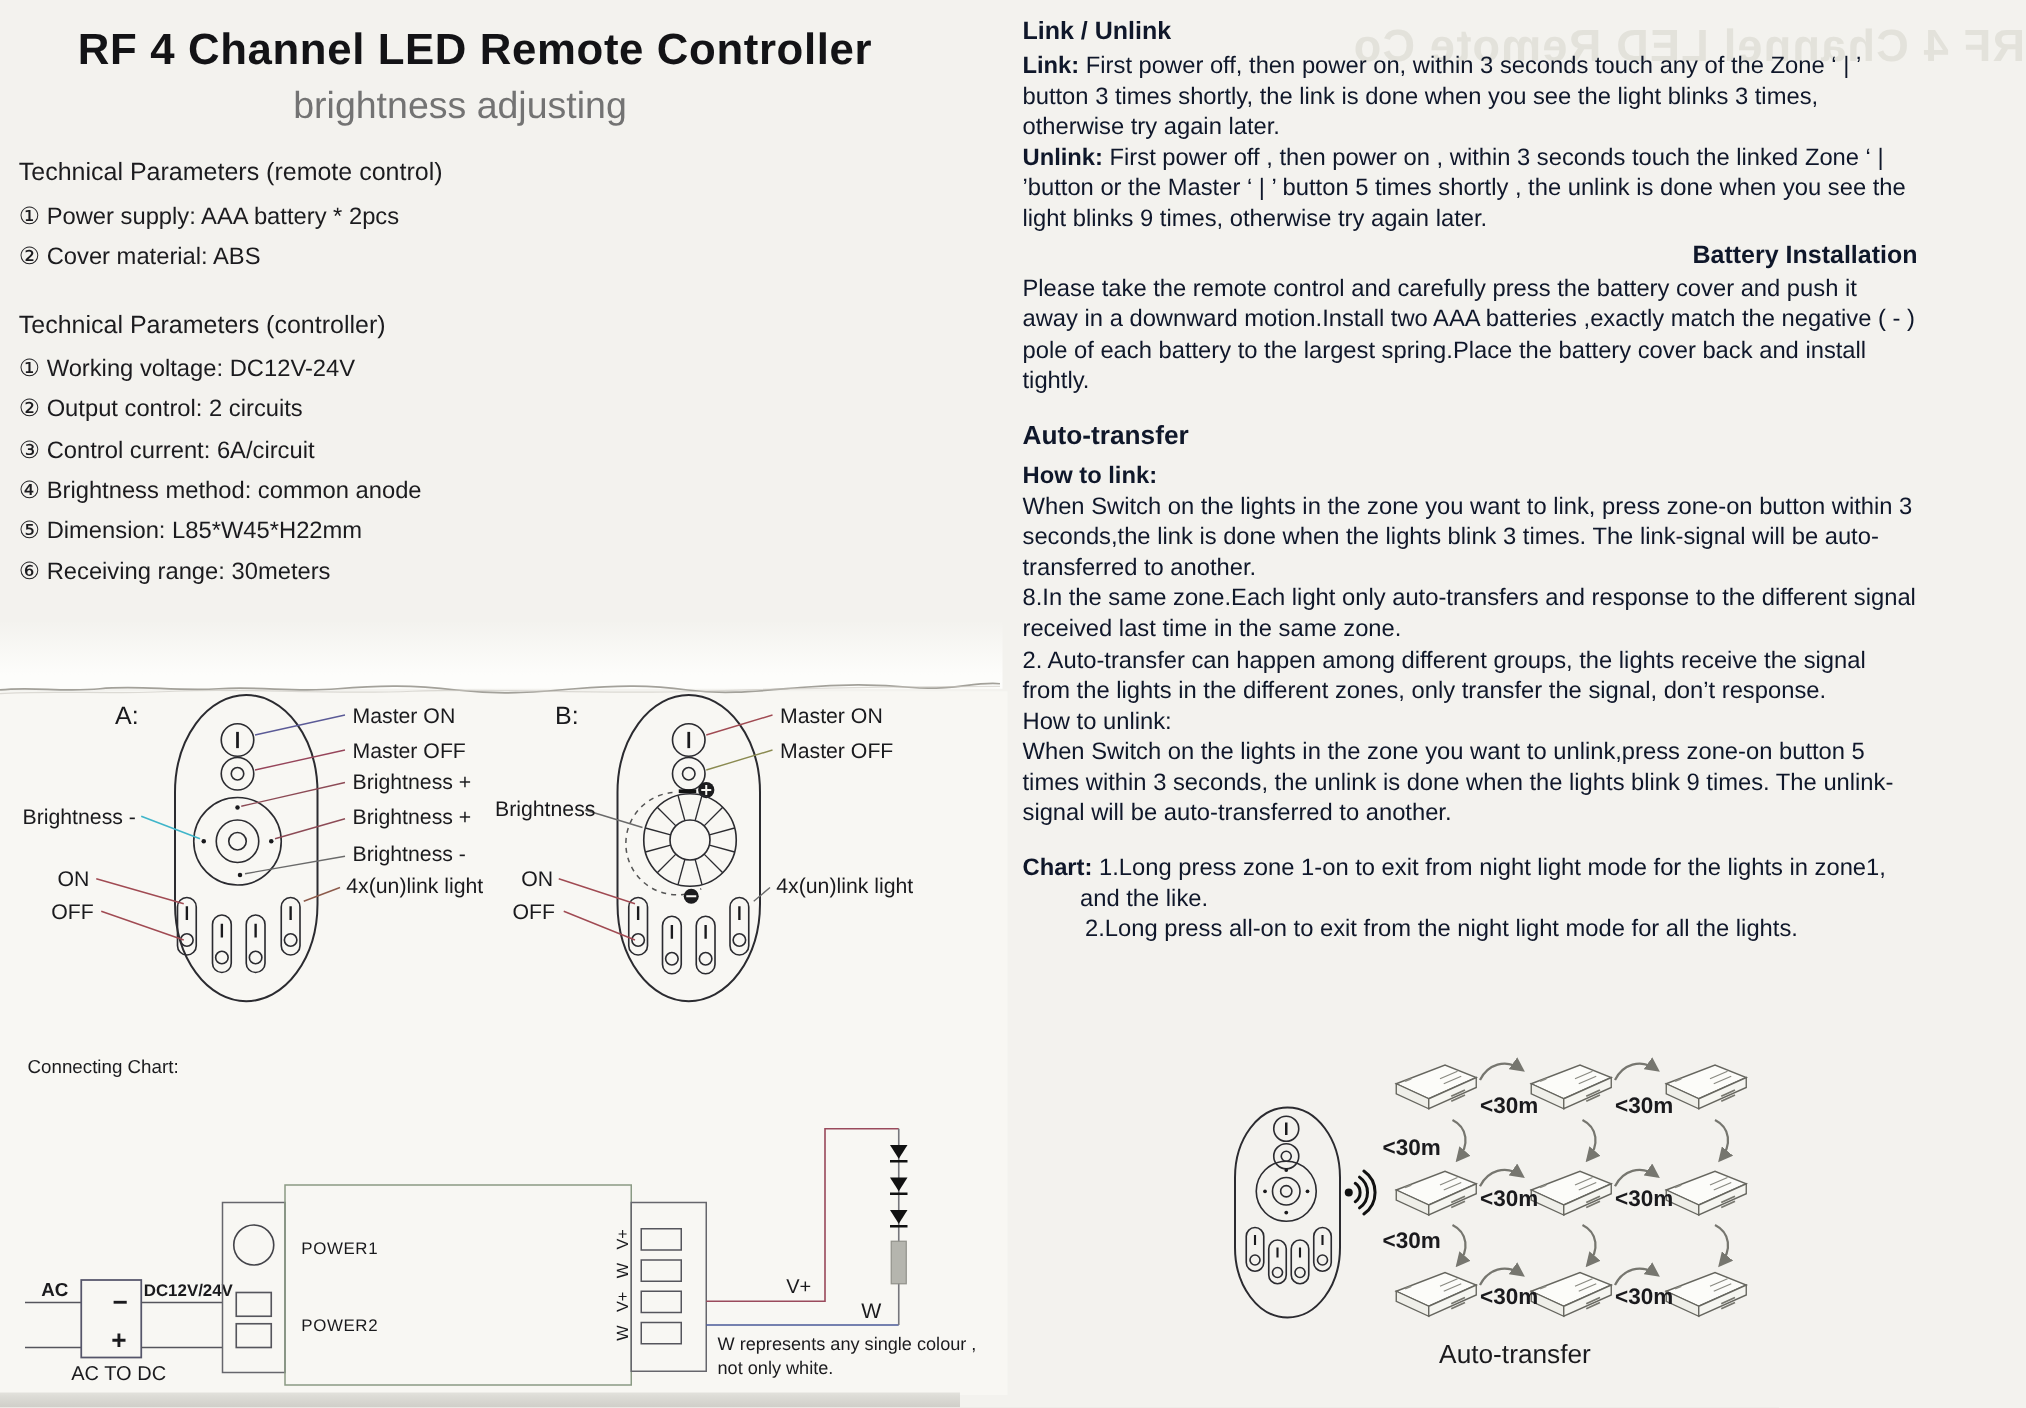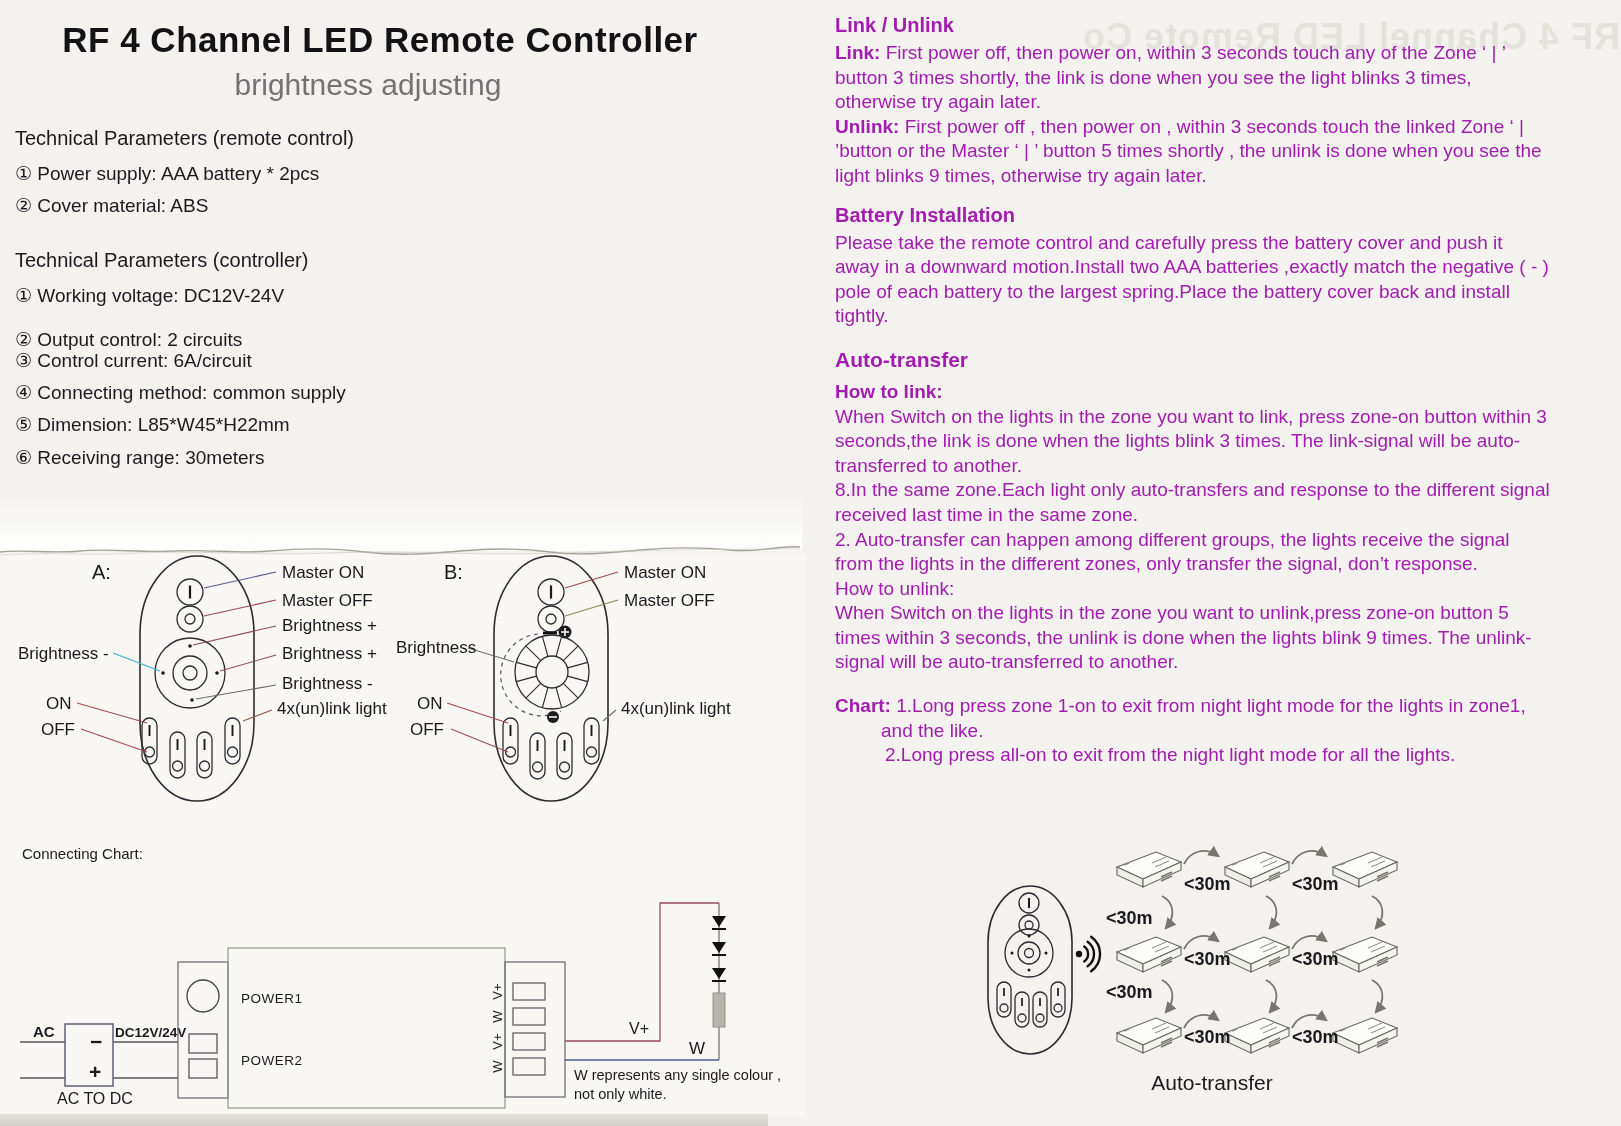--- a/index.html
+++ b/index.html
@@ -24,24 +24,24 @@
   }
   
   .title{position:absolute;left:12px;top:20px;width:736px;text-align:center;
     font-size:35px;font-weight:700;letter-spacing:.5px;color:#131316;}
   .subtitle{position:absolute;left:0;top:68px;width:736px;text-align:center;
     font-size:30px;font-weight:400;color:#737373;}
   .lc-h{position:absolute;left:15px;font-size:20px;color:#1b1b1e;}
   .lc-item{position:absolute;left:15px;font-size:19px;color:#1b1b1e;}
   .cc-h{position:absolute;left:22px;top:845px;font-size:15px;color:#1b1b1e;}
   
-  .right-col{position:absolute;left:835px;top:12px;width:716px;
-    font-size:19px;line-height:24.6px;color:#a21caf;}
+  .right-col{position:absolute;left:818px;top:12px;width:716px;
+    font-size:19px;line-height:24.6px;color:#0f172a;}
   .right-col h3{font-size:20px;margin:0 0 3px 0;line-height:26px;}
-  .right-col h3.mt{margin-top:13px;}
+  .right-col h3.mt{margin-top:2px;text-align:right;}
   .right-col h2{font-size:21px;margin:17px 0 6px 0;line-height:28px;}
   .right-col p{margin:0;}
   .rbold{font-weight:700;}
   .tips{margin-top:19px;}
   .tips .t1{margin-left:50px;}
   .tips .t2{margin-left:46px;}
   
   svg{position:absolute;overflow:visible;}
   svg text{font-family:"Liberation Sans","DejaVu Sans",sans-serif;fill:#1a1a1d;}
   .outline{fill:none;stroke:#2b2b30;stroke-width:1.6;}
@@ -66,23 +66,23 @@
 
   <div class="title">RF 4 Channel LED Remote Controller</div>
   <div class="subtitle">brightness adjusting</div>
 
   <div class="lc-h" style="top:127px">Technical Parameters (remote control)</div>
   <div class="lc-item" style="top:162px">① Power supply: AAA battery * 2pcs</div>
   <div class="lc-item" style="top:194px">② Cover material: ABS</div>
 
   <div class="lc-h" style="top:249px">Technical Parameters (controller)</div>
   <div class="lc-item" style="top:284px">① Working voltage: DC12V-24V</div>
-  <div class="lc-item" style="top:328px">② Output control: 2 circuits</div>
+  <div class="lc-item" style="top:316px">② Output control: 2 circuits</div>
   <div class="lc-item" style="top:349px">③ Control current: 6A/circuit</div>
-  <div class="lc-item" style="top:381px">④ Connecting method: common supply</div>
+  <div class="lc-item" style="top:381px">④ Brightness method: common anode</div>
   <div class="lc-item" style="top:413px">⑤ Dimension: L85*W45*H22mm</div>
   <div class="lc-item" style="top:446px">⑥ Receiving range: 30meters</div>
 
   <svg style="left:0;top:540px" width="810" height="285" viewBox="0 540 810 285">
 
     <g>
       <text x="92" y="579" font-size="20">A:</text>
       <rect x="140" y="556" width="114" height="245" rx="57" ry="78" class="outline"></rect>
 
       <g>

